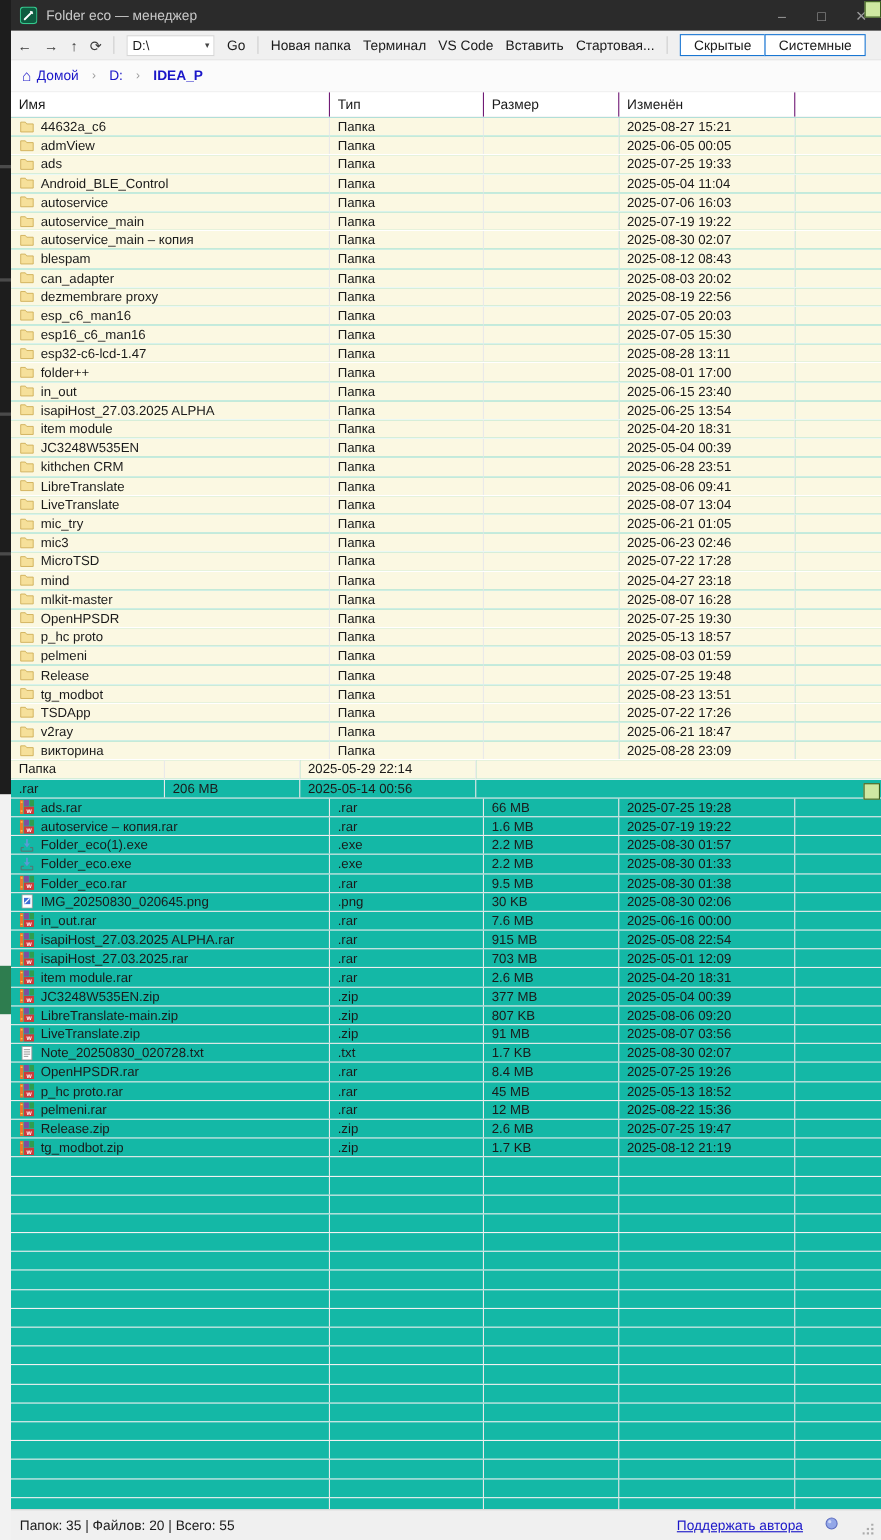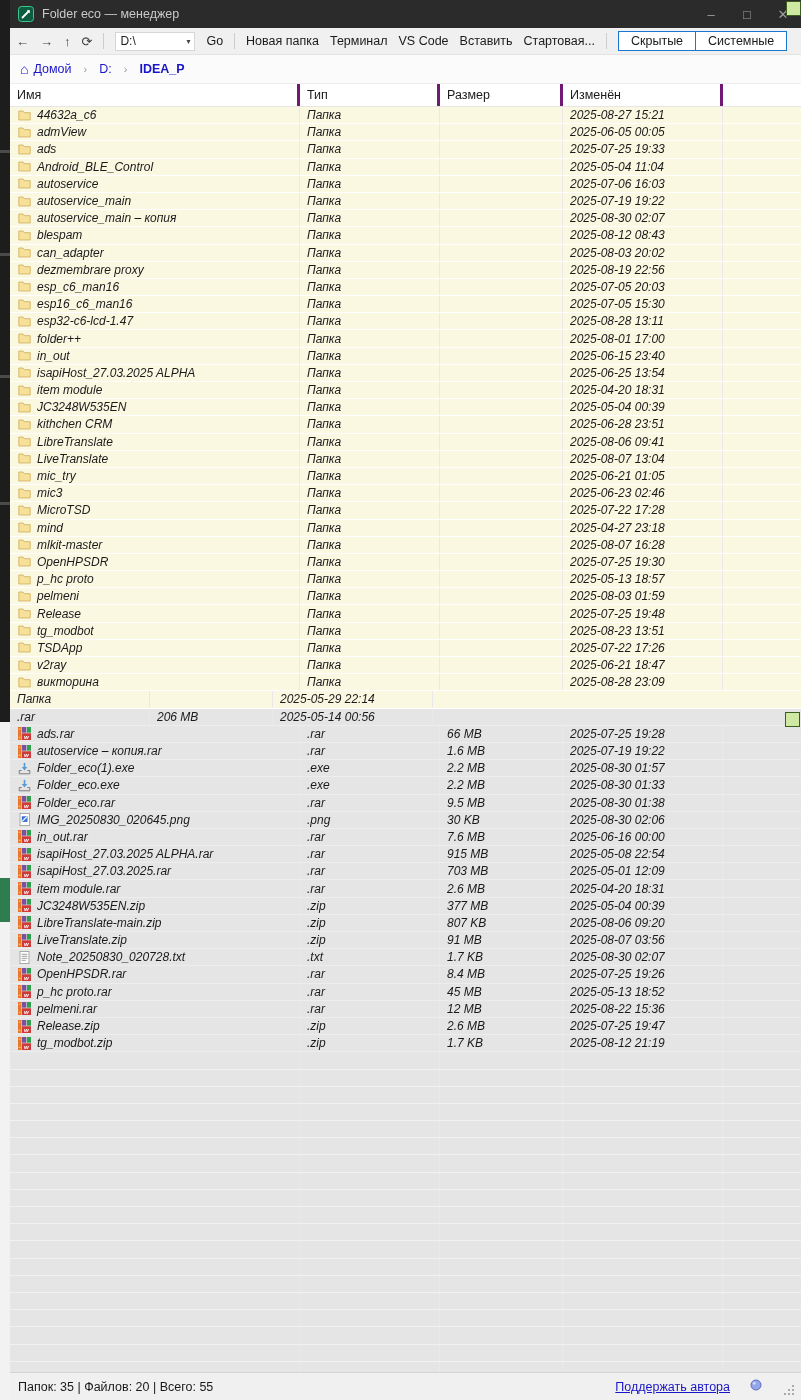--- a/index.html
+++ b/index.html
@@ -35,25 +35,25 @@
   
   .breadcrumb{flex:0 0 28px;background:#fbfbfb;border-bottom:1px solid #ededed;display:flex;align-items:center;
               padding:0 10px;gap:12px;font-size:12.5px;}
   .home{display:flex;align-items:center;gap:5px;color:#1a16c8;}
   .home-glyph{font-size:14px;line-height:1;}
   .crumb{color:#1a16c8;}
   .crumb.current{font-weight:bold;}
   .bc-sep{color:#9a9a9a;font-size:11px;}
   
   .thead{flex:0 0 22px;display:flex;font-size:12.5px;border-bottom:1px solid #e6e6e6;background:#fff;}
-  .h-cell{display:flex;align-items:center;padding-left:7px;border-right:3px solid #701a75;box-sizing:border-box;}
+  .h-cell{display:flex;align-items:center;padding-left:7px;border-right:1px solid #701a75;box-sizing:border-box;}
   .w-name{width:290px;} .w-type{width:140px;} .w-size{width:123px;} .w-mod{width:160px;}
   .w-fill{flex:1;border-right:none !important;}
   
-  .list{flex:1;overflow:hidden;background:#e5e5e5;font-style:italic;}
+  .list{flex:1;overflow:hidden;background:#14b8a6;}
   .row{display:flex;height:17.2px;box-sizing:border-box;font-size:12px;border-bottom:1px solid #ededed;}
   .cell{display:flex;align-items:center;padding-left:7px;border-right:1px solid #e9e9e9;
         box-sizing:border-box;white-space:nowrap;overflow:hidden;}
   .row-folder{border-bottom-color:#ffffff;}
   .row-folder .cell{background:#fbf8e2;}
   .row-empty{border-bottom-color:#f1f1f1;}
   .icon{width:14px;height:14px;flex:0 0 14px;margin-right:6px;display:inline-flex;align-items:center;justify-content:center;}
   
   .statusbar{flex:0 0 27px;background:#f0f0f0;border-top:1px solid #d4d4d4;display:flex;align-items:center;
              padding:0 6px 0 8px;font-size:12.5px;gap:20px;}

